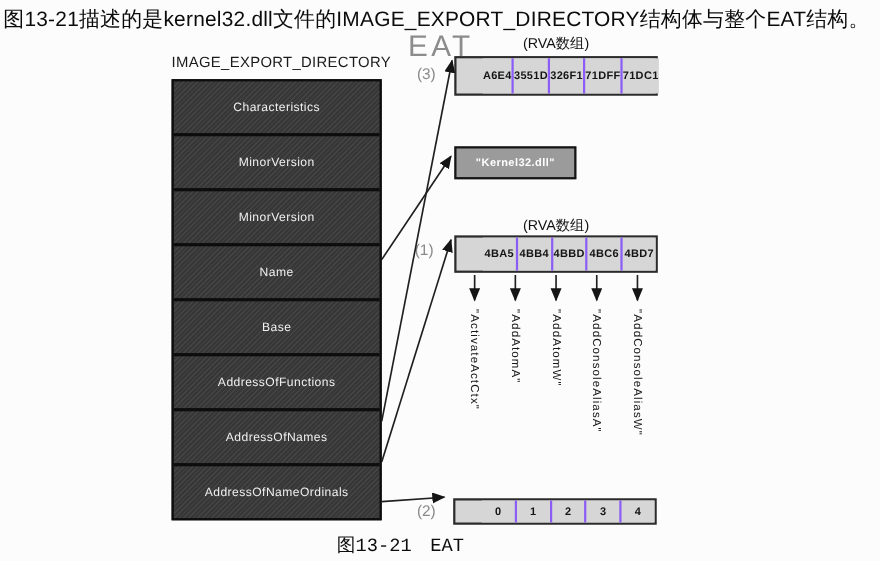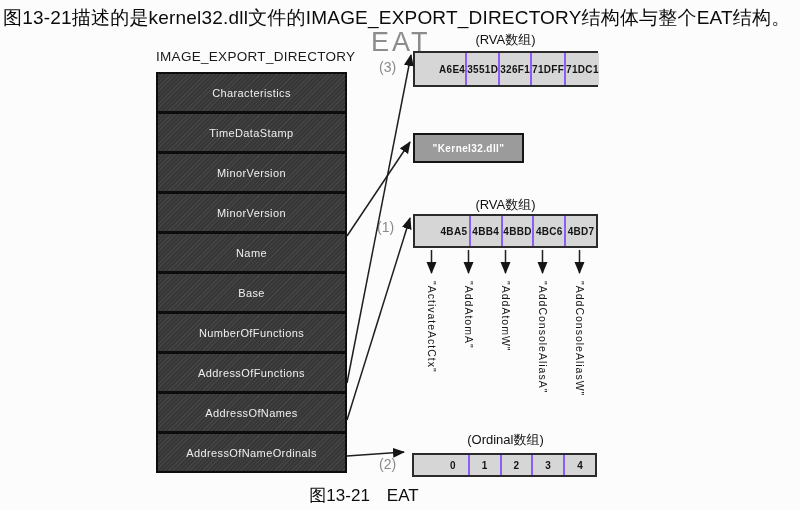--- a/index.html
+++ b/index.html
@@ -86,42 +86,40 @@
     width:37px;display:flex;justify-content:center;align-items:flex-start;
   }
   .vname{
     writing-mode:vertical-rl;text-orientation:mixed;
     font-size:10.5px;color:#161616;letter-spacing:1px;white-space:nowrap;
   }
 
   
   .caption{
     position:absolute;left:204px;top:484px;width:320px;text-align:center;
-    font-family:Liberation Sans, sans-serif;font-size:17px;color:#0d0d0d;
+    font-family:Liberation Mono, monospace;font-size:17px;color:#0d0d0d;
   }
 
   .overlay{position:absolute;left:0;top:0;pointer-events:none;}
 </style>
 </head>
 <body>
 
 <div id="stage">
 
   <div class="intro">图13-21描述的是kernel32.dll文件的IMAGE_EXPORT_DIRECTORY结构体与整个EAT结构。</div>
 
   <div class="struct-title">IMAGE_EXPORT_DIRECTORY</div>
 
   <div class="struct-box">
       <div class="struct-row">Characteristics</div>
-      <div class="struct-row">TimeDataStamp</div>
       <div class="struct-row">MinorVersion</div>
       <div class="struct-row">MinorVersion</div>
       <div class="struct-row">Name</div>
       <div class="struct-row">Base</div>
-      <div class="struct-row">NumberOfFunctions</div>
       <div class="struct-row">AddressOfFunctions</div>
       <div class="struct-row">AddressOfNames</div>
       <div class="struct-row">AddressOfNameOrdinals</div>
     </div>
 
   <div class="eat-heading">EAT</div>
 
   <div class="rva-label" style="top:31px;">(RVA数组)</div>
   <div class="idx-label" style="left:379px;top:59px;">(3)</div>
   <div class="arr" style="top:51px;height:36px;">
@@ -155,21 +153,20 @@
         <span class="vname">"AddAtomW"</span>
       </div>
       <div class="name-slot">
         <span class="vname">"AddConsoleAliasA"</span>
       </div>
       <div class="name-slot">
         <span class="vname">"AddConsoleAliasW"</span>
       </div>
     </div>
 
-  <div class="rva-label" style="top:431px;">(Ordinal数组)</div>
   <div class="idx-label" style="left:379px;top:456px;">(2)</div>
   <div class="arr" style="left:412px;top:453px;height:24px;">
       <div class="cell">0</div>
       <div class="cell">1</div>
       <div class="cell">2</div>
       <div class="cell">3</div>
       <div class="cell">4</div>
     </div>
 
   <div class="caption">图13-21　EAT</div>

